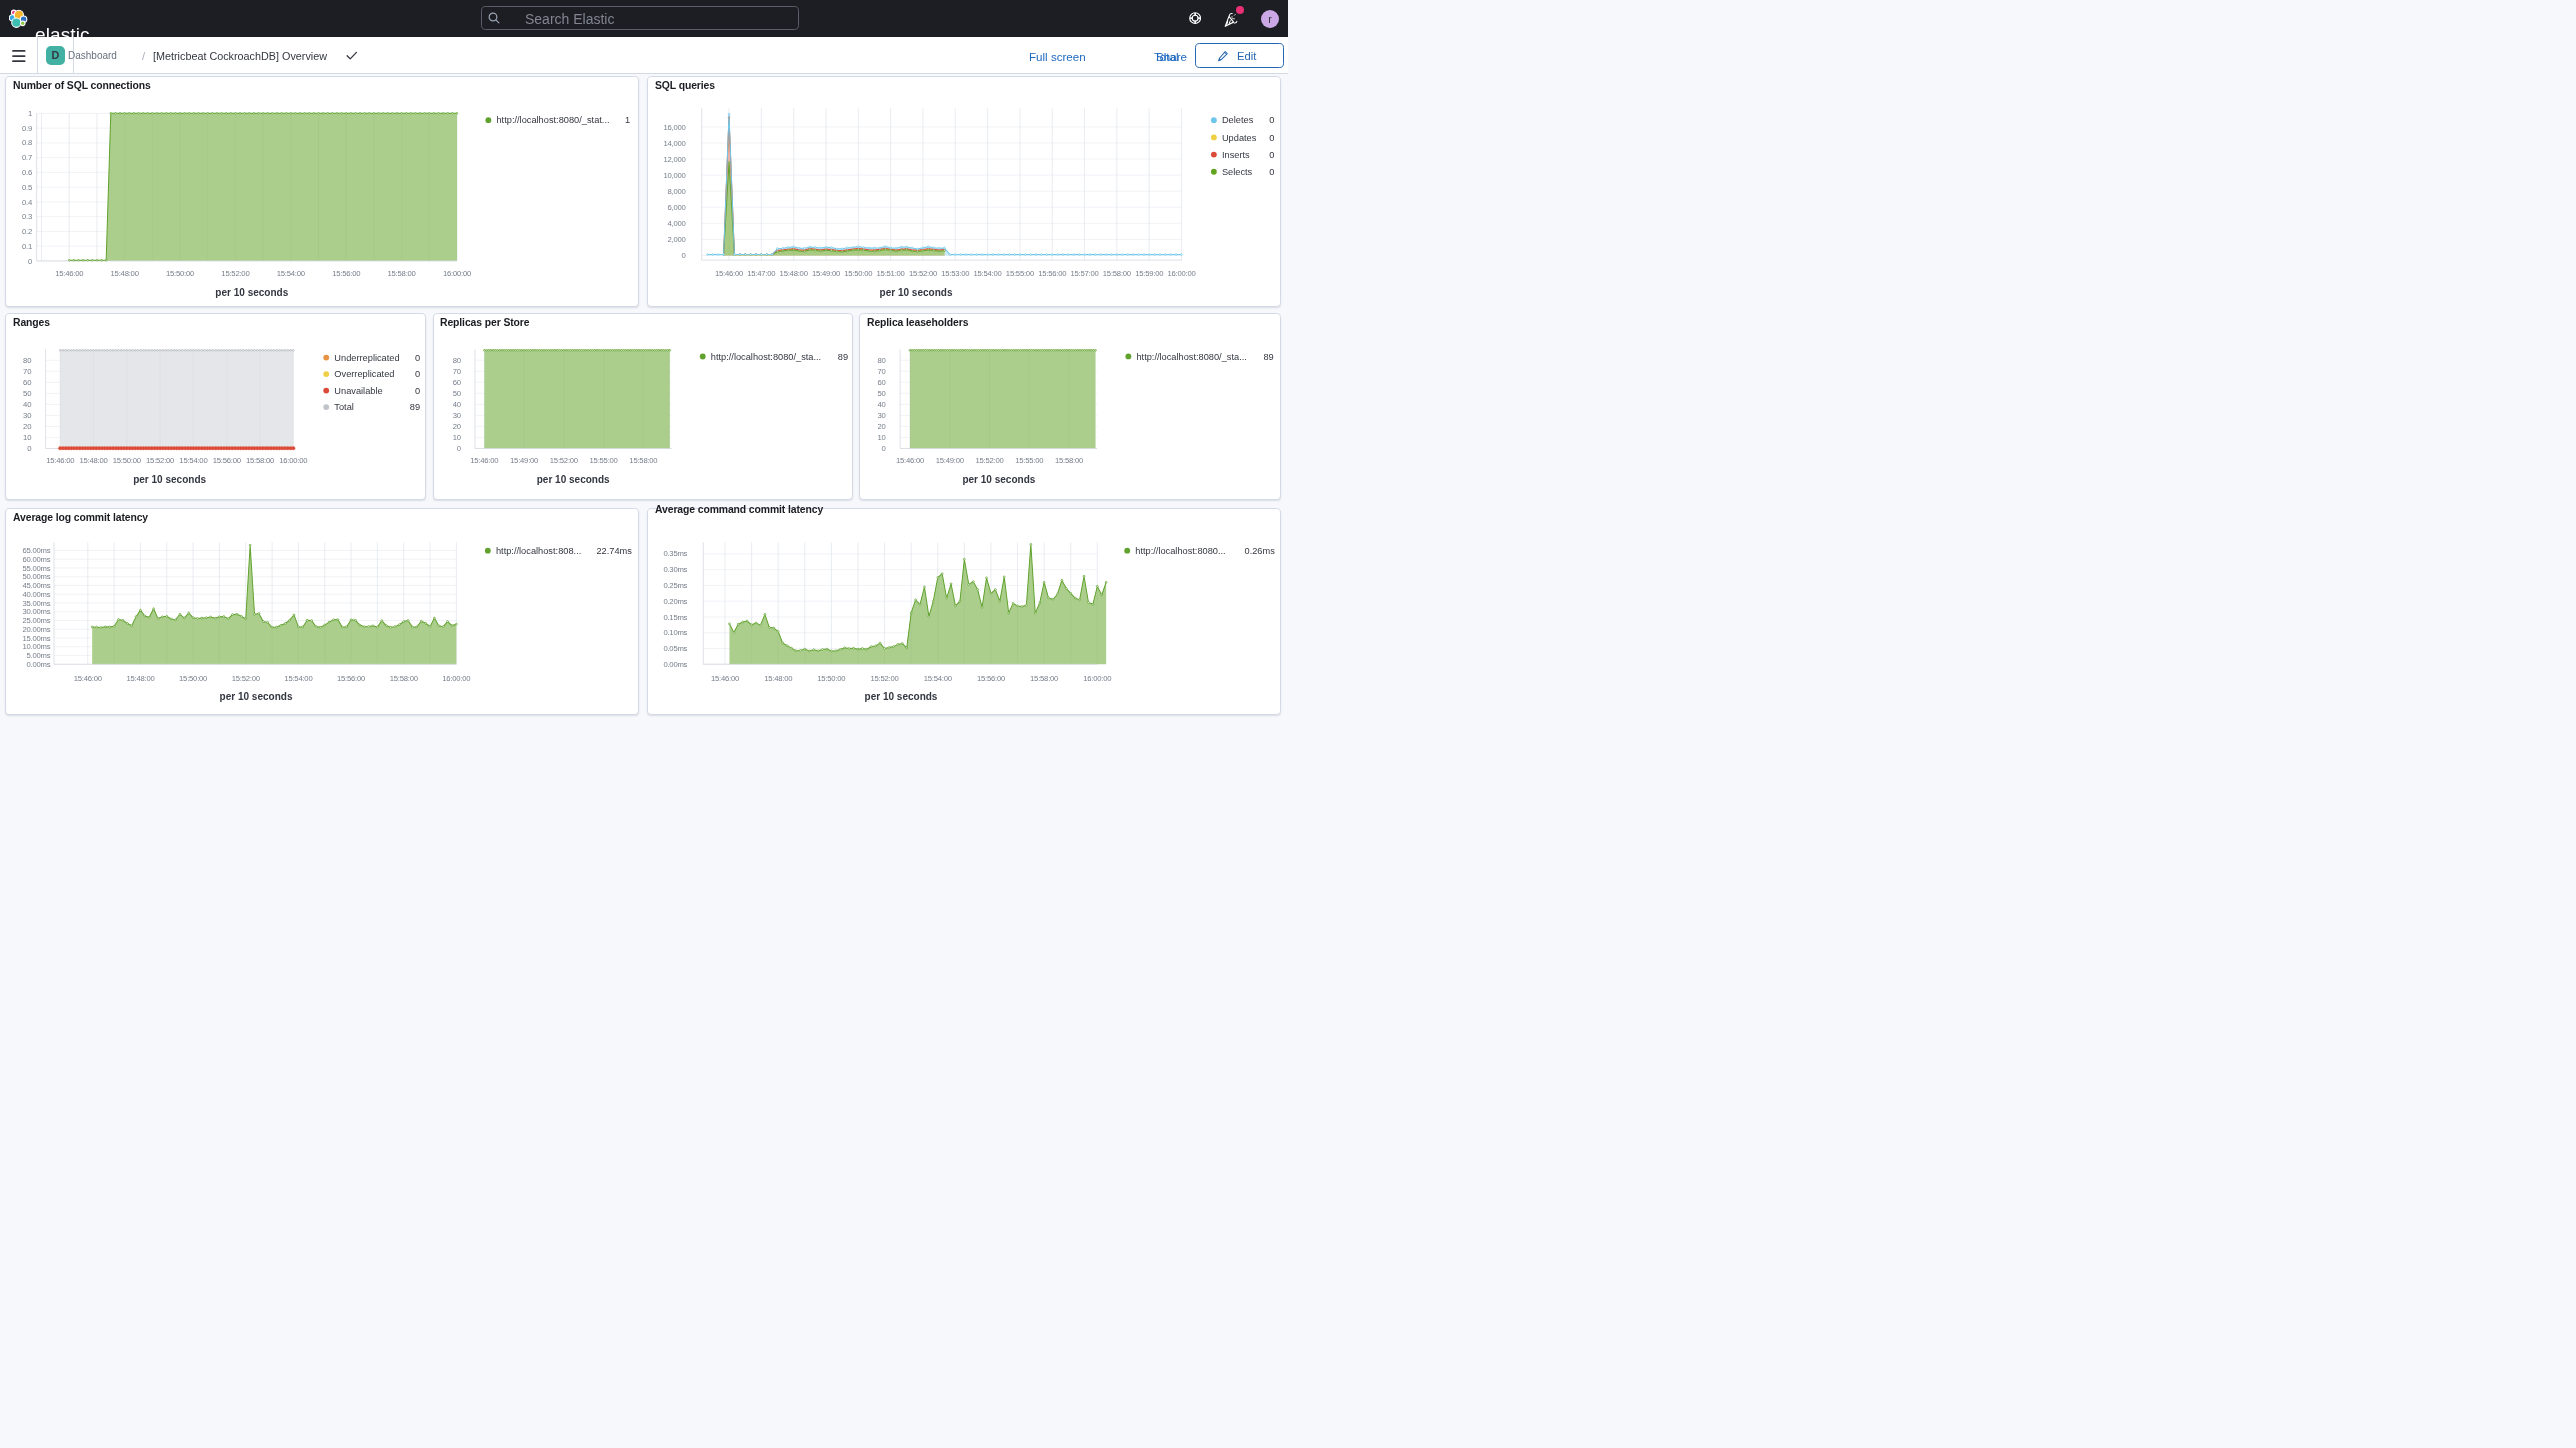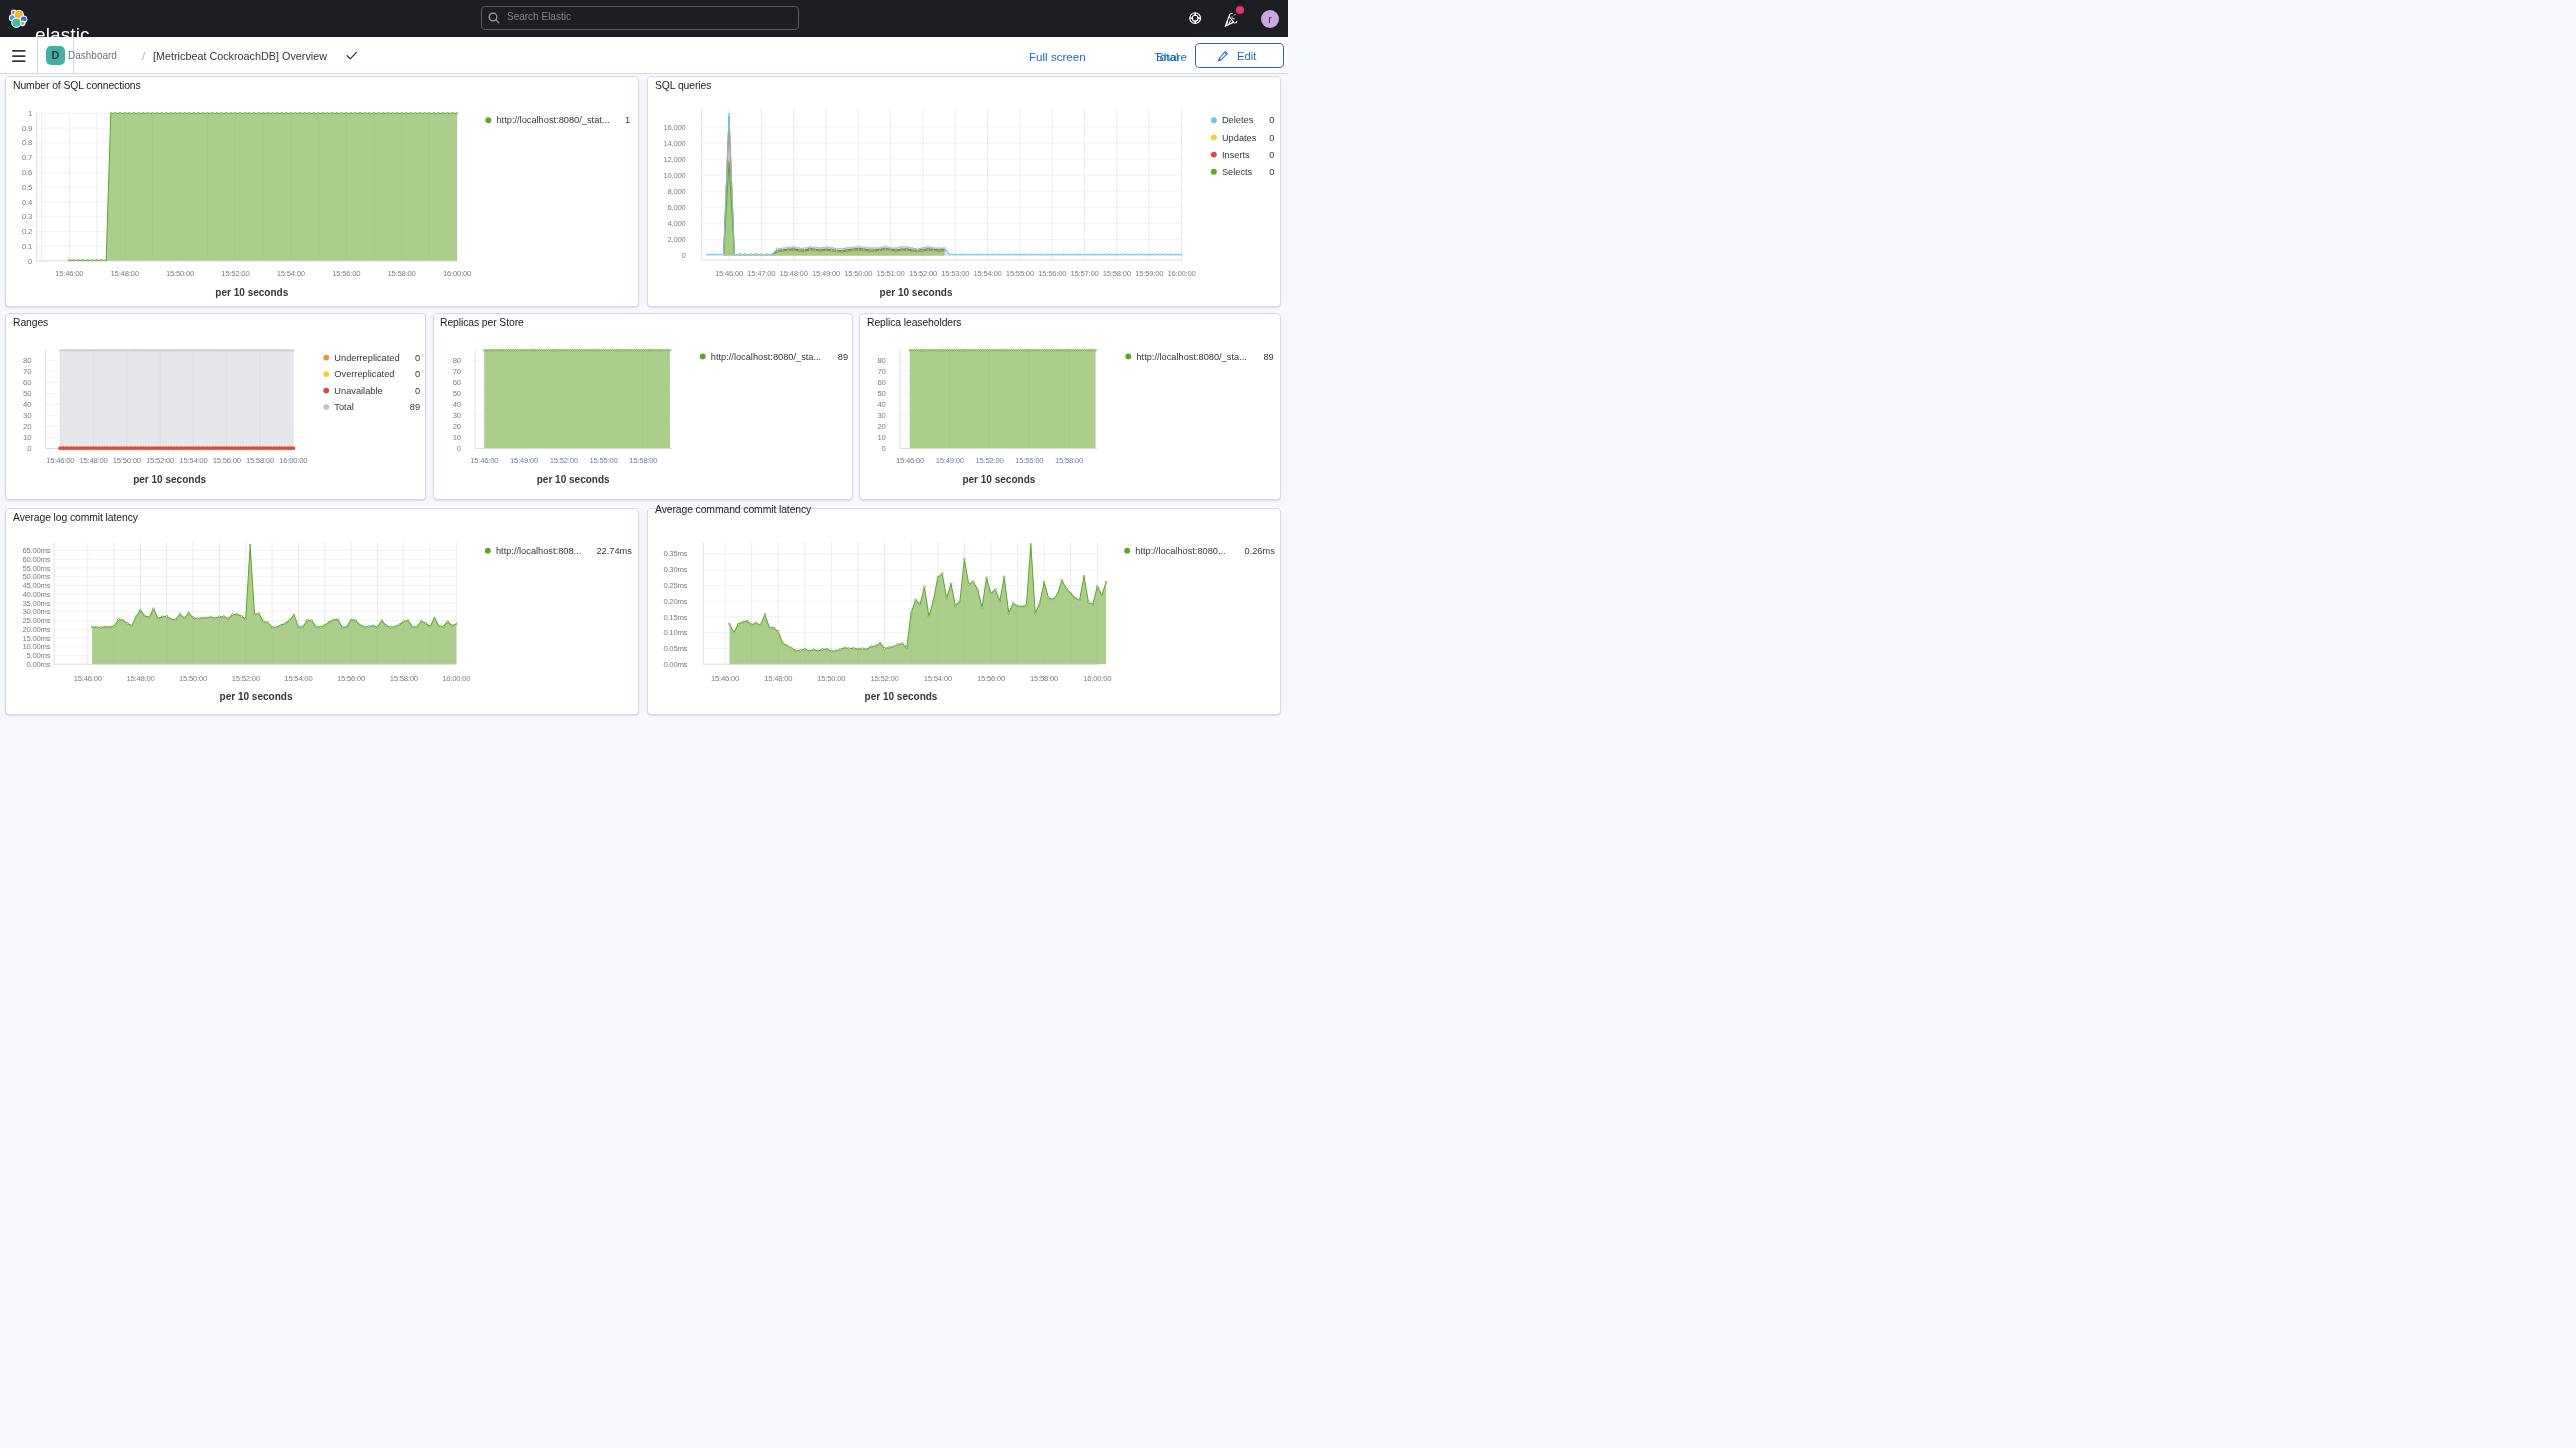--- a/index.html
+++ b/index.html
@@ -1,18 +1,18 @@
 <!DOCTYPE html>
 <html style="font-size:12.3px"><head><meta charset="utf-8"><style>
 *{margin:0;padding:0;box-sizing:border-box}
 html,body{width:1288px;height:724px;overflow:hidden;background:#f7f8fc;font-family:"Liberation Sans",sans-serif}
 .hdr{position:absolute;left:0;top:0;width:1288px;height:37px;background:#1d1e24}
 .nav{position:absolute;left:0;top:37px;width:1288px;height:37px;background:#fff;border-bottom:0.8px solid #d3dae6}
 .panel{position:absolute;background:#fff;border:0.8px solid #d3dae6;border-radius:4.6px;box-shadow:0 1.5px 1.5px -0.8px rgba(152,162,179,.3)}
-.ptitle{position:absolute;font-size:10.4px;font-weight:normal;color:#1a1c21;letter-spacing:-0.1px}
+.ptitle{position:absolute;font-size:10.4px;font-weight:bold;color:#1a1c21;letter-spacing:-0.1px}
 text.tick{font-size:10px;letter-spacing:-0.3px;fill:#767d8a;font-family:"Liberation Sans",sans-serif}
 text.leg{font-size:12px;fill:#343741;font-family:"Liberation Sans",sans-serif}
 text.axt{font-size:13px;font-weight:bold;fill:#343741;font-family:"Liberation Sans",sans-serif}
 .vline{position:absolute;width:0.8px;background:#d3dae6;top:37px;height:37px}
 .navlink{position:absolute;font-size:11.6px;color:#1d69bf}
 </style></head><body>
 <div class="hdr"></div>
 <div class="nav"></div>
 
 <svg style="position:absolute;left:9.3px;top:8px" width="19" height="20" viewBox="0 0 25 26">
@@ -22,21 +22,21 @@
 <circle cx="19.2" cy="14.6" r="4.3" fill="#2f6fc4" stroke="#fff" stroke-width="1.4"></circle>
 <circle cx="9.7" cy="19.2" r="6.1" fill="#3ebeb0" stroke="#fff" stroke-width="1.4"></circle>
 <circle cx="18.1" cy="20.0" r="3.0" fill="#91c840" stroke="#fff" stroke-width="1.4"></circle>
 </svg>
 <div style="position:absolute;left:35px;top:24px;font-size:19px;color:#fff;letter-spacing:0.1px">elastic</div>
 <div style="position:absolute;left:481px;top:5.6px;width:318px;height:24px;border:0.8px solid #5a5e69;border-radius:4.6px;background:#1d1e24"></div>
 <svg style="position:absolute;left:488px;top:11.6px" width="12.3" height="12.3" viewBox="0 0 16 16">
     <circle cx="6.5" cy="6.5" r="5" fill="none" stroke="#98a2b3" stroke-width="1.6"></circle>
     <line x1="10.2" y1="10.2" x2="14.2" y2="14.2" stroke="#98a2b3" stroke-width="1.6" stroke-linecap="round"></line>
   </svg>
-<div style="position:absolute;left:507px;top:10.8px;font-size:10px;color:#81858f">Search Elastic</div>
+<div style="position:absolute;left:525px;top:10.8px;font-size:14px;color:#81858f">Search Elastic</div>
 <svg style="position:absolute;left:1189px;top:12.3px" width="12.3" height="12.3" viewBox="0 0 16 16">
 <circle cx="8" cy="8" r="7.0" fill="none" stroke="#fff" stroke-width="1.5"></circle>
 <circle cx="8" cy="8" r="3.8" fill="none" stroke="#fff" stroke-width="1.5"></circle>
 <line x1="8" y1="1.4" x2="8" y2="4.6" stroke="#fff" stroke-width="2.1"></line>
 <line x1="8" y1="11.4" x2="8" y2="14.6" stroke="#fff" stroke-width="2.1"></line>
 <line x1="1.4" y1="8" x2="4.6" y2="8" stroke="#fff" stroke-width="2.1"></line>
 <line x1="11.4" y1="8" x2="14.6" y2="8" stroke="#fff" stroke-width="2.1"></line>
 </svg>
 <svg style="position:absolute;left:1222px;top:10.8px" width="18" height="18" viewBox="0 0 23 23">
 <path d="M4.1 19.6 8.9 6.9 14.8 14.2 Z" fill="none" stroke="#fff" stroke-width="1.5" stroke-linejoin="round"></path>

